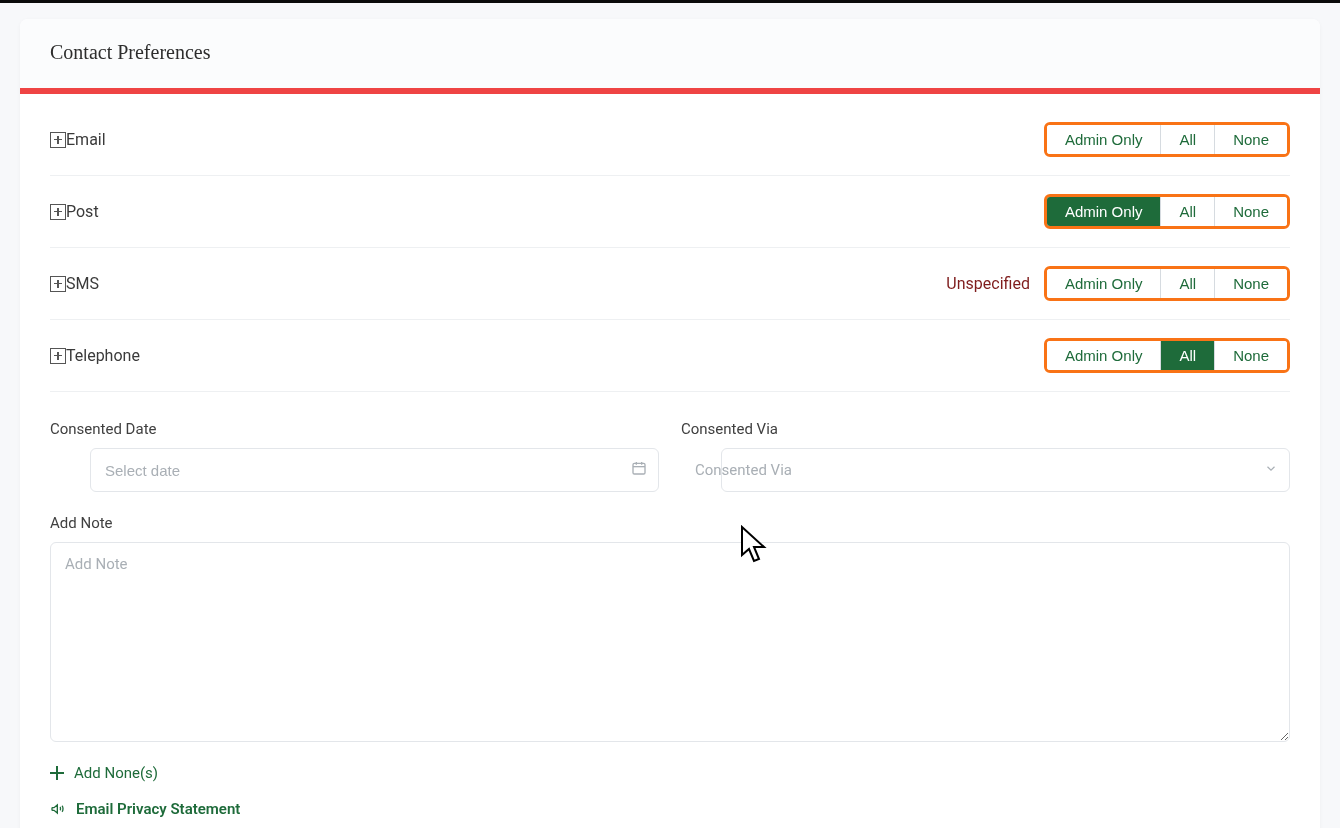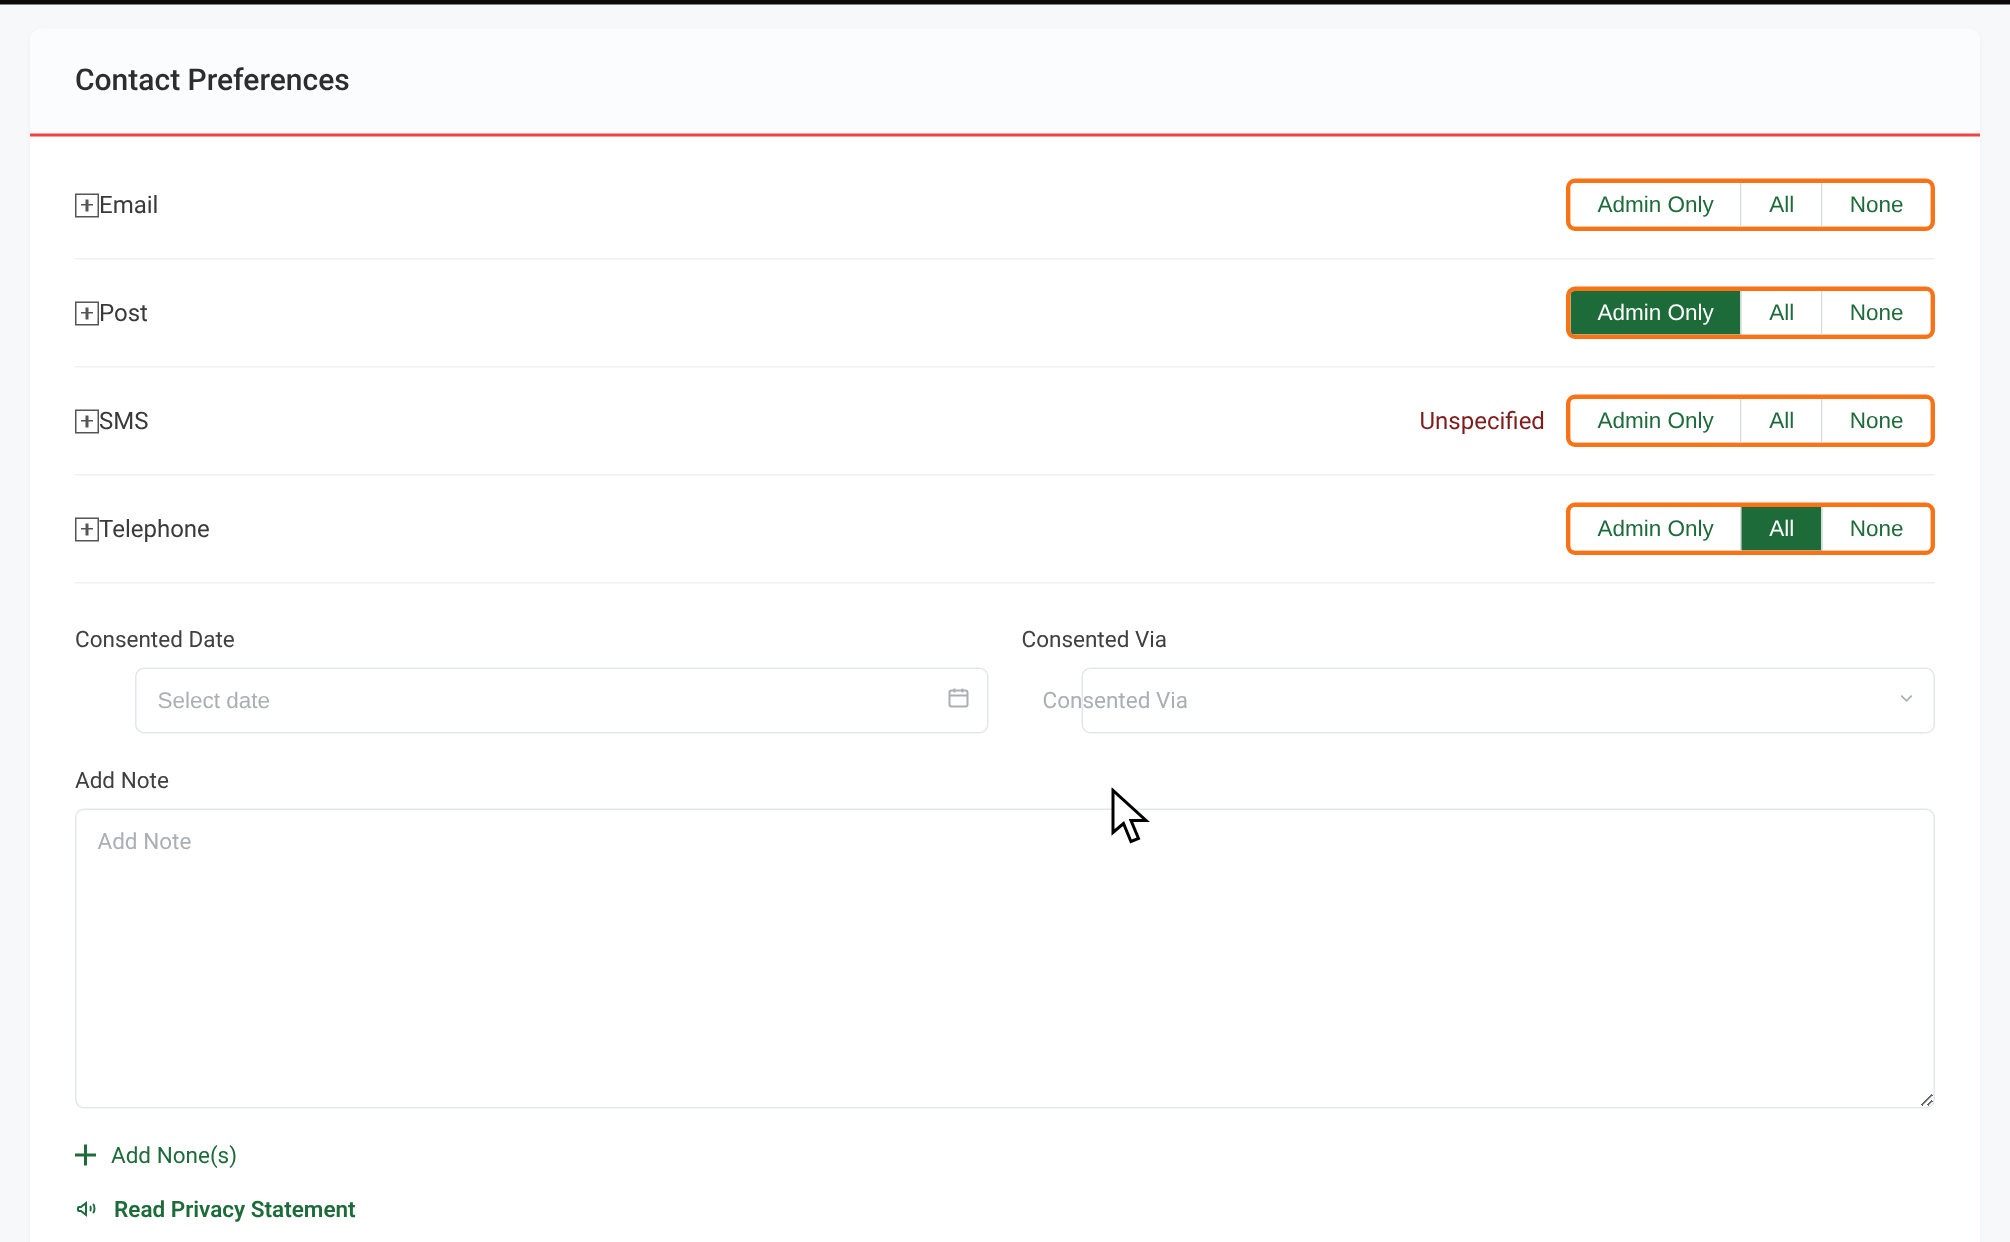--- a/index.html
+++ b/index.html
@@ -17,22 +17,23 @@
   }
   .card {
     margin: 16px 20px 20px 20px;
     background: #fff;
     border-radius: 8px;
     box-shadow: 0 1px 4px rgba(0,0,0,0.04);
     overflow: hidden;
   }
   .card-header {
     padding: 22px 30px 24px 30px;
-    border-bottom: 2px solid #ef4444;
+    border-bottom: 6px solid #ef4444;
     background: #fbfcfd;
+    font-family: Liberation Serif, serif;
   }
   .card-header h2 {
     font-size: 20px;
     font-weight: 500;
     color: #2d2d2d;
   }
   .card-body {
     padding: 10px 30px 30px 30px;
   }
   .pref-row {
@@ -301,21 +302,21 @@
     </div>
 
     <div class="action-link bold">
       <span class="megaphone">
         <svg width="16" height="16" viewBox="0 0 24 24" fill="none" stroke="#1e6b3a" stroke-width="2">
           <path d="M3 11v2a1 1 0 001 1h2l5 4V6l-5 4H4a1 1 0 00-1 1z"></path>
           <path d="M15 9c1 .8 1 4.2 0 5"></path>
           <path d="M18 7c2 1.6 2 7.4 0 9"></path>
         </svg>
       </span>
-      <span>Read Privacy Statement</span>
+      <span>Email Privacy Statement</span>
     </div>
 
   </div>
 </div>
 
 <svg class="cursor" viewBox="0 0 28 40">
   <path d="M2 2 L2 30 L9 24 L14 36 L19 34 L14 22 L24 22 Z" fill="#fff" stroke="#000" stroke-width="2"></path>
 </svg>
 
 </body></html>

